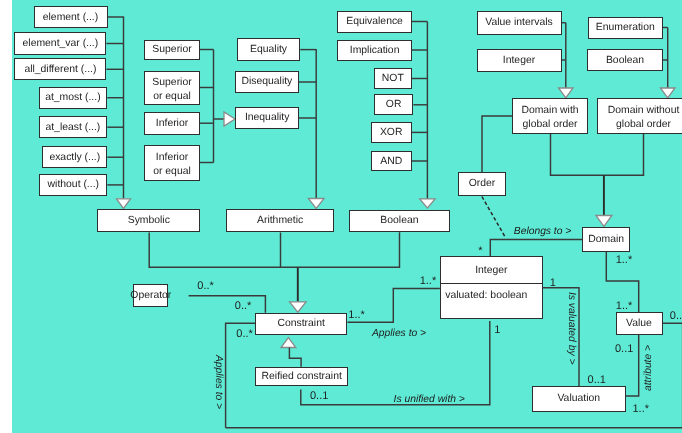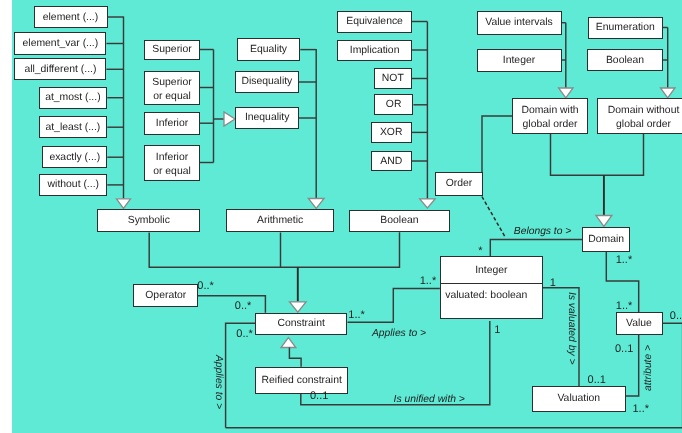--- a/index.html
+++ b/index.html
@@ -154,24 +154,24 @@
     </div>
   <div class="box" style="left:85.3px;top:209.3px;width:103px;height:23.1px">
       <span class="bl">Symbolic</span>
     </div>
   <div class="box" style="left:214.1px;top:209.3px;width:108.1px;height:23.2px">
       <span class="bl">Arithmetic</span>
     </div>
   <div class="box" style="left:336.7px;top:209.5px;width:101.5px;height:22.8px">
       <span class="bl">Boolean</span>
     </div>
-  <div class="box" style="left:121.3px;top:283.6px;width:65px;height:23.1px">
+  <div class="box" style="left:121.3px;top:283.6px;width:35px;height:23.1px">
       <span class="bl">Operator</span>
     </div>
-  <div class="box" style="left:243.3px;top:366.8px;width:92.8px;height:27px">
+  <div class="box" style="left:243.3px;top:366.8px;width:92.8px;height:19px">
       <span class="bl">Reified constraint</span>
     </div>
   <div class="box" style="left:464.5px;top:11px;width:85px;height:23.5px">
       <span class="bl">Value intervals</span>
     </div>
   <div class="box" style="left:464.5px;top:48.5px;width:85px;height:23px">
       <span class="bl">Integer</span>
     </div>
   <div class="box" style="left:575.5px;top:16.5px;width:75.5px;height:22px">
       <span class="bl">Enumeration</span>
@@ -180,21 +180,21 @@
       <span class="bl">Boolean</span>
     </div>
   <div class="box multi" style="left:500px;top:98px;width:76px;height:36px">
       <span class="bl">Domain with</span>
       <span class="bl">global order</span>
     </div>
   <div class="box multi" style="left:585px;top:98px;width:93px;height:36px">
       <span class="bl">Domain without</span>
       <span class="bl">global order</span>
     </div>
-  <div class="box" style="left:423px;top:172.2px;width:48px;height:23.4px">
+  <div class="box" style="left:446px;top:172.2px;width:48px;height:23.4px">
       <span class="bl">Order</span>
     </div>
   <div class="box" style="left:570.2px;top:226.8px;width:48px;height:25px">
       <span class="bl">Domain</span>
     </div>
   <div class="box" style="left:603.5px;top:312px;width:47px;height:22.5px">
       <span class="bl">Value</span>
     </div>
   <div class="box" style="left:519.9px;top:385.8px;width:93.7px;height:26px">
       <span class="bl">Valuation</span>

